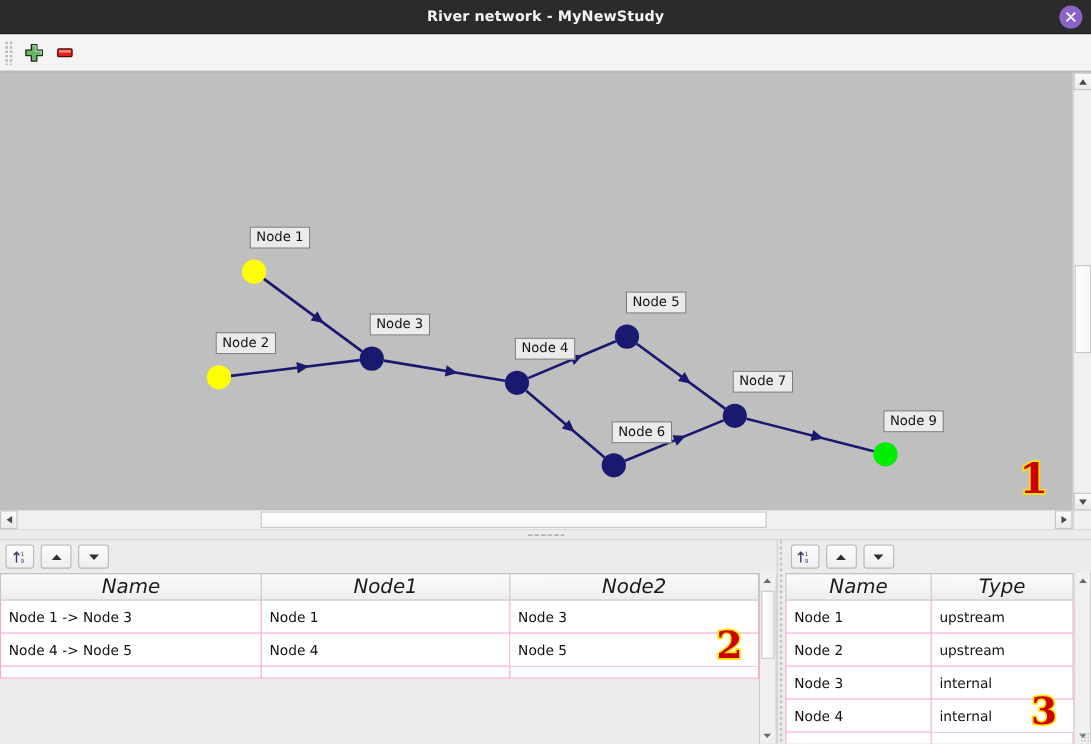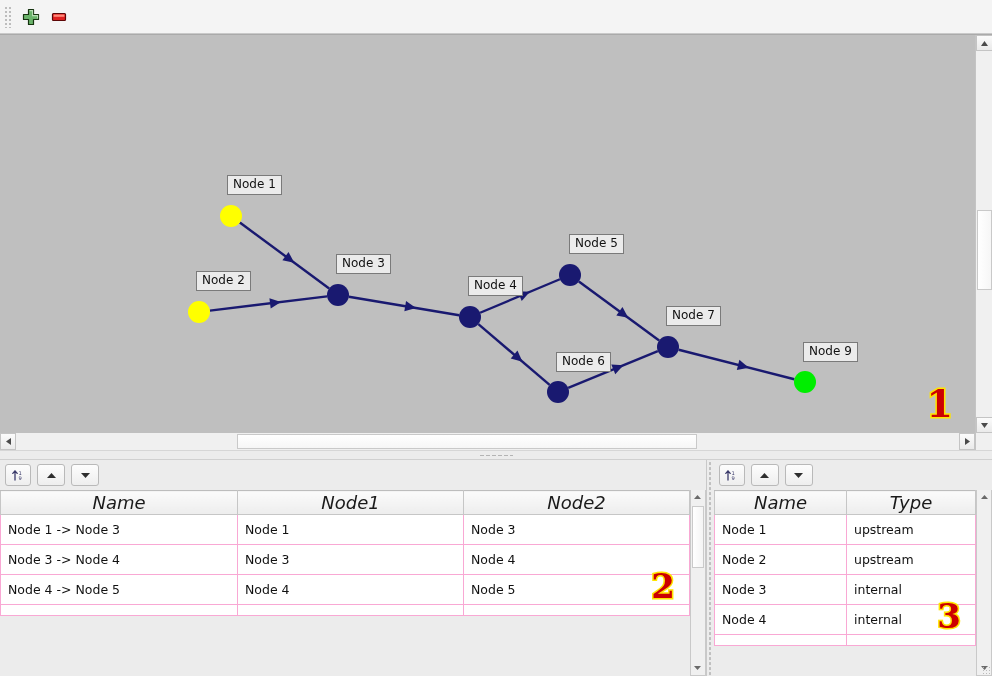--- a/index.html
+++ b/index.html
@@ -257,20 +257,28 @@
     position:absolute; right:2px; bottom:2px; width:8px; height:8px;
     background-image: radial-gradient(#bababa 40%, transparent 42%);
     background-size: 3px 3px;
   }
 </style>
 </head>
 <body>
 
 <div class="window">
 
+  <div class="titlebar">
+    <div class="titlebar-text">River network - MyNewStudy</div>
+    <div class="close-btn">
+      <svg width="11" height="11" viewBox="0 0 11 11">
+        <path d="M2 2 L9 9 M9 2 L2 9" stroke="#ffffff" stroke-width="1.6" stroke-linecap="round" fill="none"></path>
+      </svg>
+    </div>
+  </div>
 
   <div class="toolbar">
     <div class="grip"></div>
     <div class="tb-icon">
       <svg width="18" height="18" viewBox="0 0 18 18">
         <path d="M6.5 1.5 h5 v5 h5 v5 h-5 v5 h-5 v-5 h-5 v-5 h5 z" fill="#6ab36a" stroke="#15330f" stroke-width="1.2" stroke-linejoin="round"></path>
         <path d="M7.6 2.6 h3 v5 h5 v3" fill="none" stroke="#b9dfb4" stroke-width="1.1"></path>
       </svg>
     </div>
     <div class="tb-icon">
@@ -394,25 +402,20 @@
                   <th>Node2</th>
                 </tr>
               </thead>
             <tbody>
                 <tr>
                   <td>Node 1 -&gt; Node 3</td>
                   <td>Node 1</td>
                   <td>Node 3</td>
                 </tr>
                 <tr>
-                  <td>Node 3 -&gt; Node 4</td>
-                  <td>Node 3</td>
-                  <td>Node 4</td>
-                </tr>
-                <tr>
                   <td>Node 4 -&gt; Node 5</td>
                   <td>Node 4</td>
                   <td class="cell-annot">Node 5<div class="annot">2</div></td>
                 </tr>
                 <tr class="partial">
                   <td></td>
                   <td></td>
                   <td></td>
                 </tr>
               </tbody>

